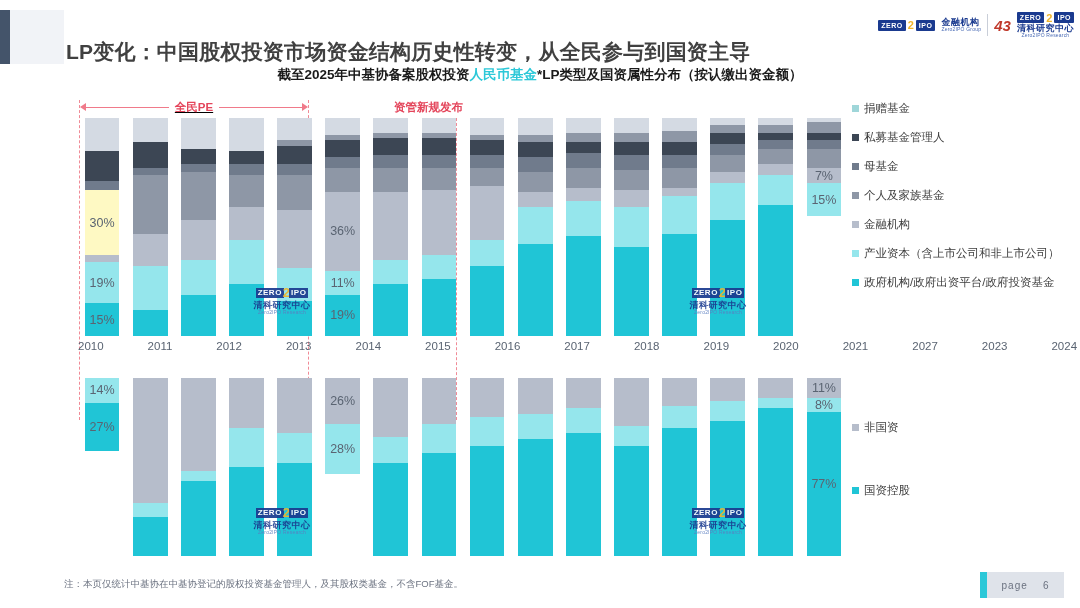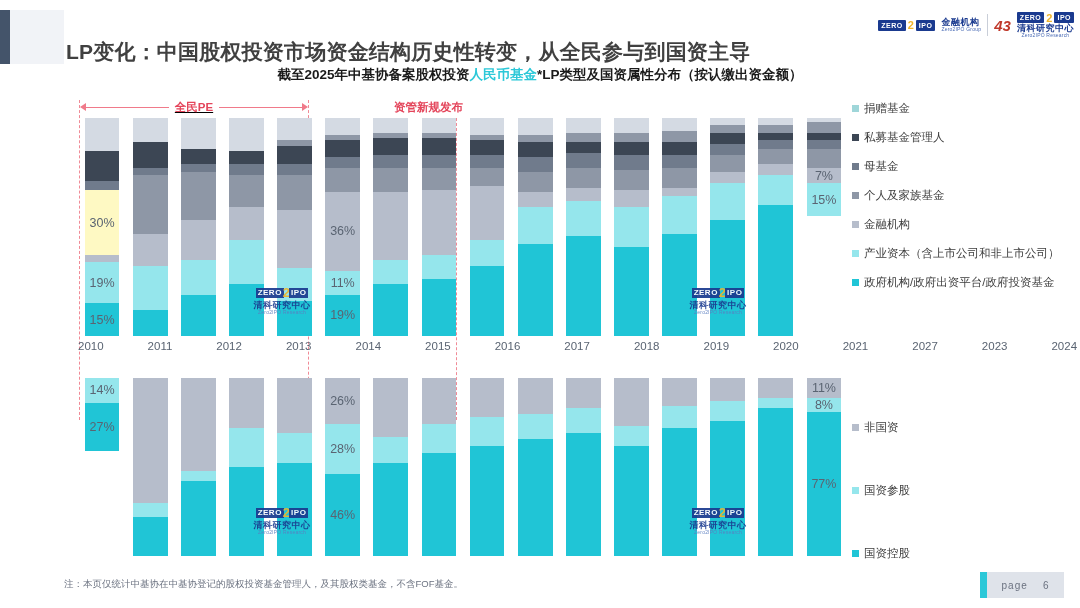--- a/index.html
+++ b/index.html
@@ -469,23 +469,20 @@
           </div>
         </div>
         <div class="barcol">
           <div class="bar">
             <div class="seg" style="height: 26%; background: rgb(182, 189, 203);">
               <span class="seglbl">26%</span>
             </div>
             <div class="seg" style="height: 28%; background: rgb(149, 230, 236);">
               <span class="seglbl">28%</span>
             </div>
-            <div class="seg" style="height: 46%; background: rgb(32, 197, 214);">
-              <span class="seglbl">46%</span>
-            </div>
           </div>
         </div>
         <div class="barcol">
           <div class="bar">
             <div class="seg" style="height: 33%; background: rgb(182, 189, 203);"></div>
             <div class="seg" style="height: 15%; background: rgb(149, 230, 236);"></div>
             <div class="seg" style="height: 52%; background: rgb(32, 197, 214);"></div>
           </div>
         </div>
         <div class="barcol">
@@ -608,24 +605,20 @@
       <span class="lgswatch" style="background: rgb(32, 197, 214);"></span>
       <span class="lgtext">政府机构/政府出资平台/政府投资基金</span>
     </div>
   </div>
 <div id="legend-bottom">
     <div class="lgitem b">
       <span class="lgswatch" style="background: rgb(182, 189, 203);"></span>
       <span class="lgtext">非国资</span>
     </div>
     <div class="lgitem b">
-      <span class="lgswatch" style="background: rgb(149, 230, 236);"></span>
-      <span class="lgtext">国资参股</span>
-    </div>
-    <div class="lgitem b">
       <span class="lgswatch" style="background: rgb(32, 197, 214);"></span>
       <span class="lgtext">国资控股</span>
     </div>
   </div>
 
 <div id="footnote">注：本页仅统计中基协在中基协登记的股权投资基金管理人，及其股权类基金，不含FOF基金。</div>
 <div id="pagebox">
   <div class="tick"></div>
   <div class="txt">
     <span>page</span>

